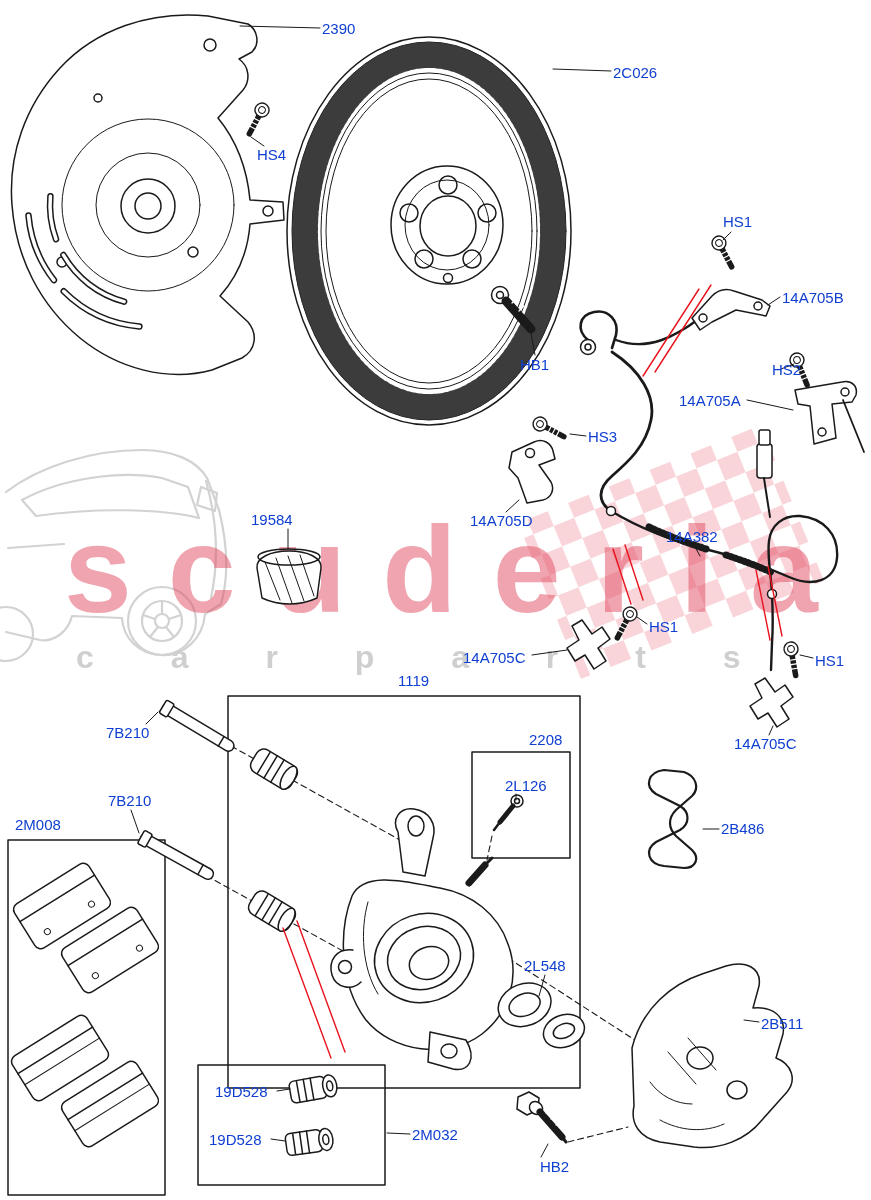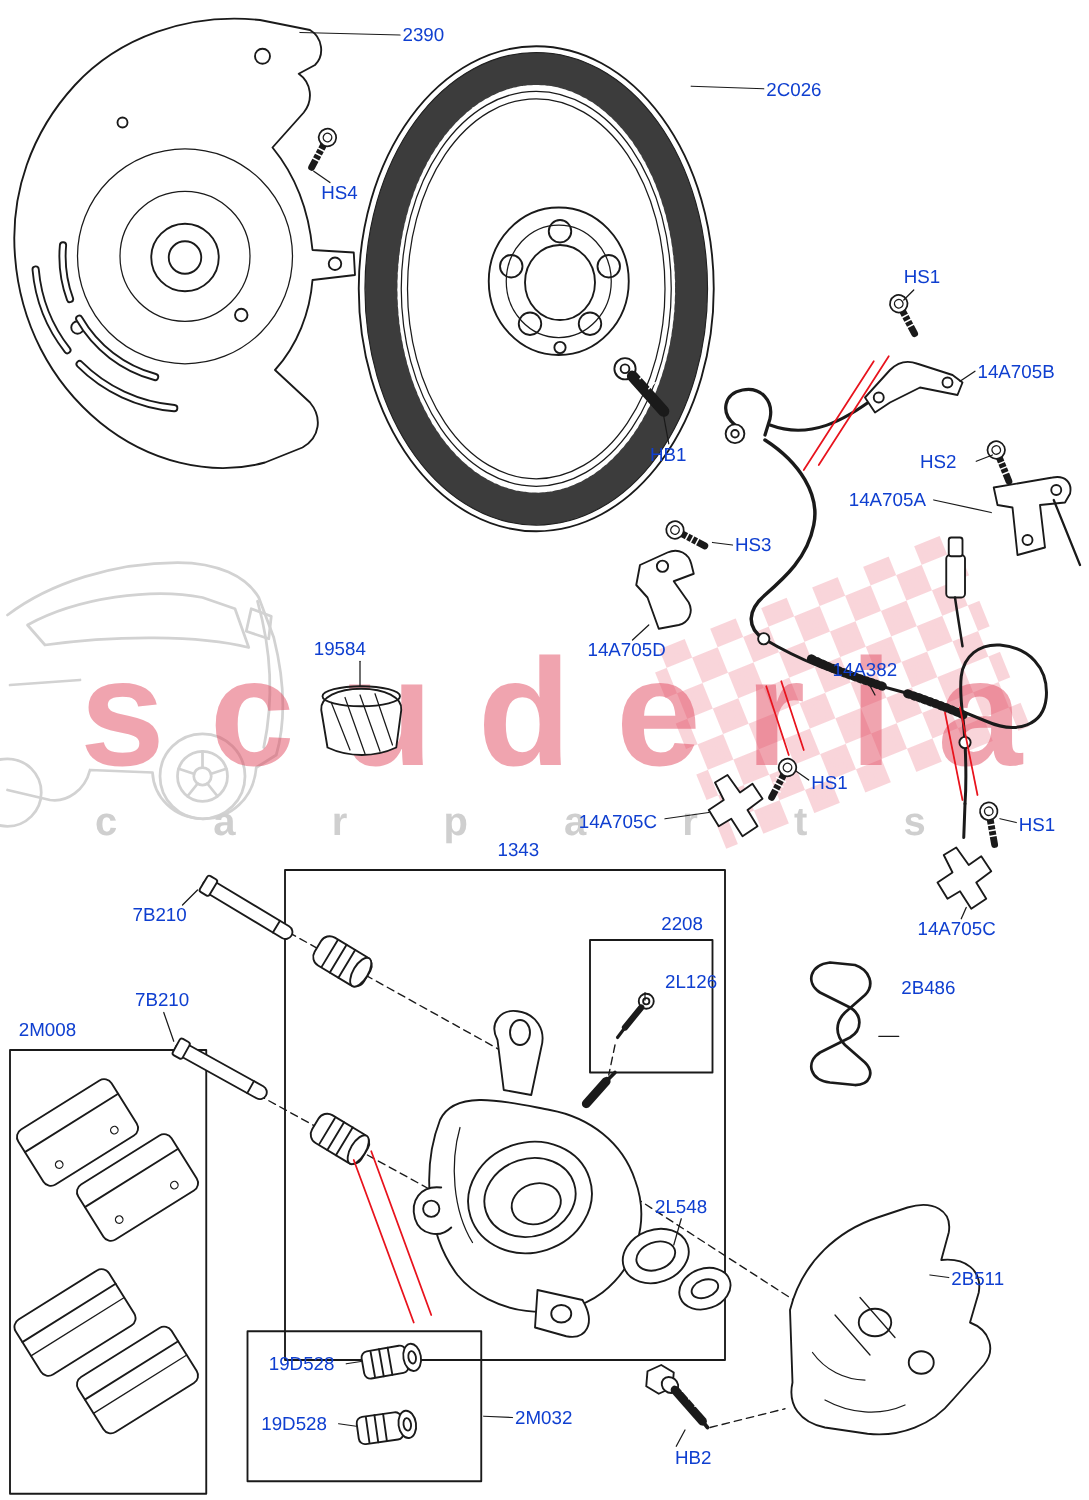--- a/index.html
+++ b/index.html
@@ -336,37 +336,37 @@
   </g>
 </svg>
 
 
 <div class="lbl" style="left:322px;top:21px">2390</div>
 <div class="lbl" style="left:257px;top:147px">HS4</div>
 <div class="lbl" style="left:613px;top:65px">2C026</div>
 <div class="lbl" style="left:520px;top:357px">HB1</div>
 <div class="lbl" style="left:723px;top:214px">HS1</div>
 <div class="lbl" style="left:782px;top:290px">14A705B</div>
-<div class="lbl" style="left:736px;top:362px">HS2</div>
+<div class="lbl" style="left:772px;top:362px">HS2</div>
 <div class="lbl" style="left:679px;top:393px">14A705A</div>
 <div class="lbl" style="left:588px;top:429px">HS3</div>
 <div class="lbl" style="left:470px;top:513px">14A705D</div>
 <div class="lbl" style="left:666px;top:529px">14A382</div>
 <div class="lbl" style="left:251px;top:512px">19584</div>
 <div class="lbl" style="left:649px;top:619px">HS1</div>
 <div class="lbl" style="left:463px;top:650px">14A705C</div>
 <div class="lbl" style="left:815px;top:653px">HS1</div>
 <div class="lbl" style="left:734px;top:736px">14A705C</div>
-<div class="lbl" style="left:398px;top:673px">1343</div>
+<div class="lbl" style="left:398px;top:673px">1119</div>
 <div class="lbl" style="left:106px;top:725px">7B210</div>
 <div class="lbl" style="left:529px;top:732px">2208</div>
-<div class="lbl" style="left:532px;top:778px">2L126</div>
+<div class="lbl" style="left:505px;top:778px">2L126</div>
 <div class="lbl" style="left:108px;top:793px">7B210</div>
 <div class="lbl" style="left:15px;top:817px">2M008</div>
-<div class="lbl" style="left:721px;top:783px">2B486</div>
+<div class="lbl" style="left:721px;top:821px">2B486</div>
 <div class="lbl" style="left:524px;top:958px">2L548</div>
 <div class="lbl" style="left:761px;top:1016px">2B511</div>
 <div class="lbl" style="left:215px;top:1084px">19D528</div>
 <div class="lbl" style="left:209px;top:1132px">19D528</div>
 <div class="lbl" style="left:412px;top:1127px">2M032</div>
 <div class="lbl" style="left:540px;top:1159px">HB2</div>
 
 </div>
 
 </body></html>

